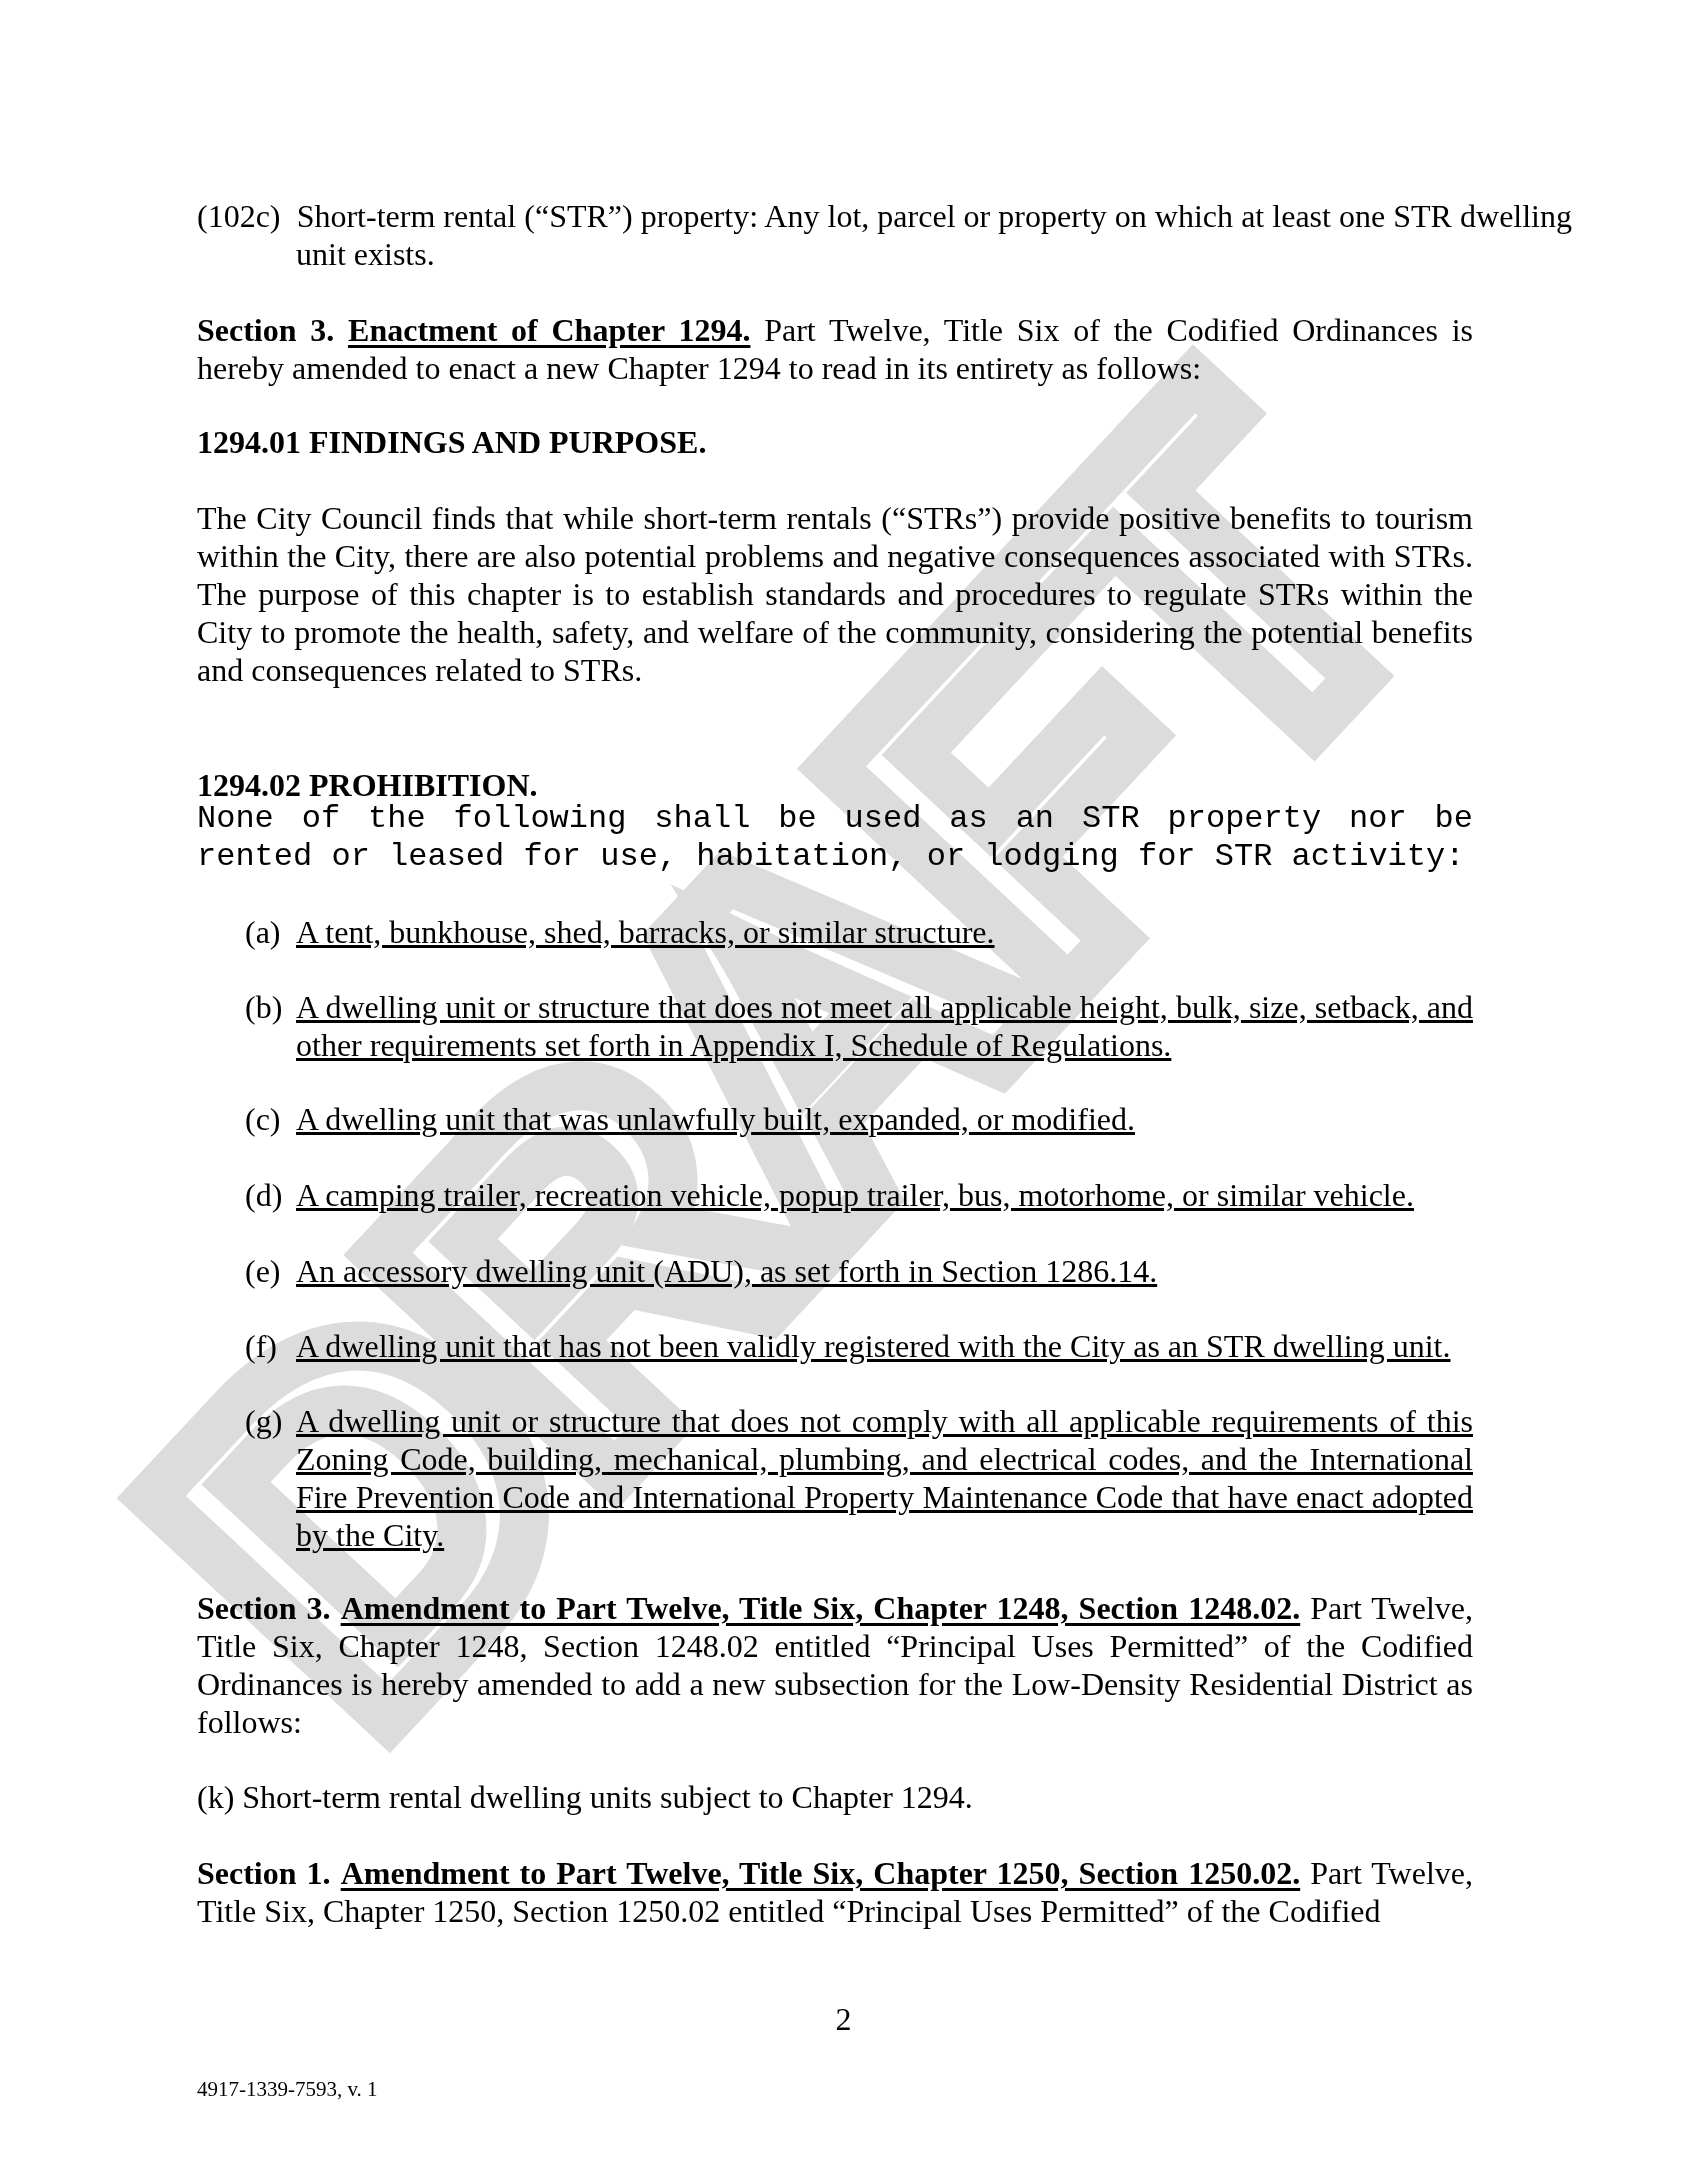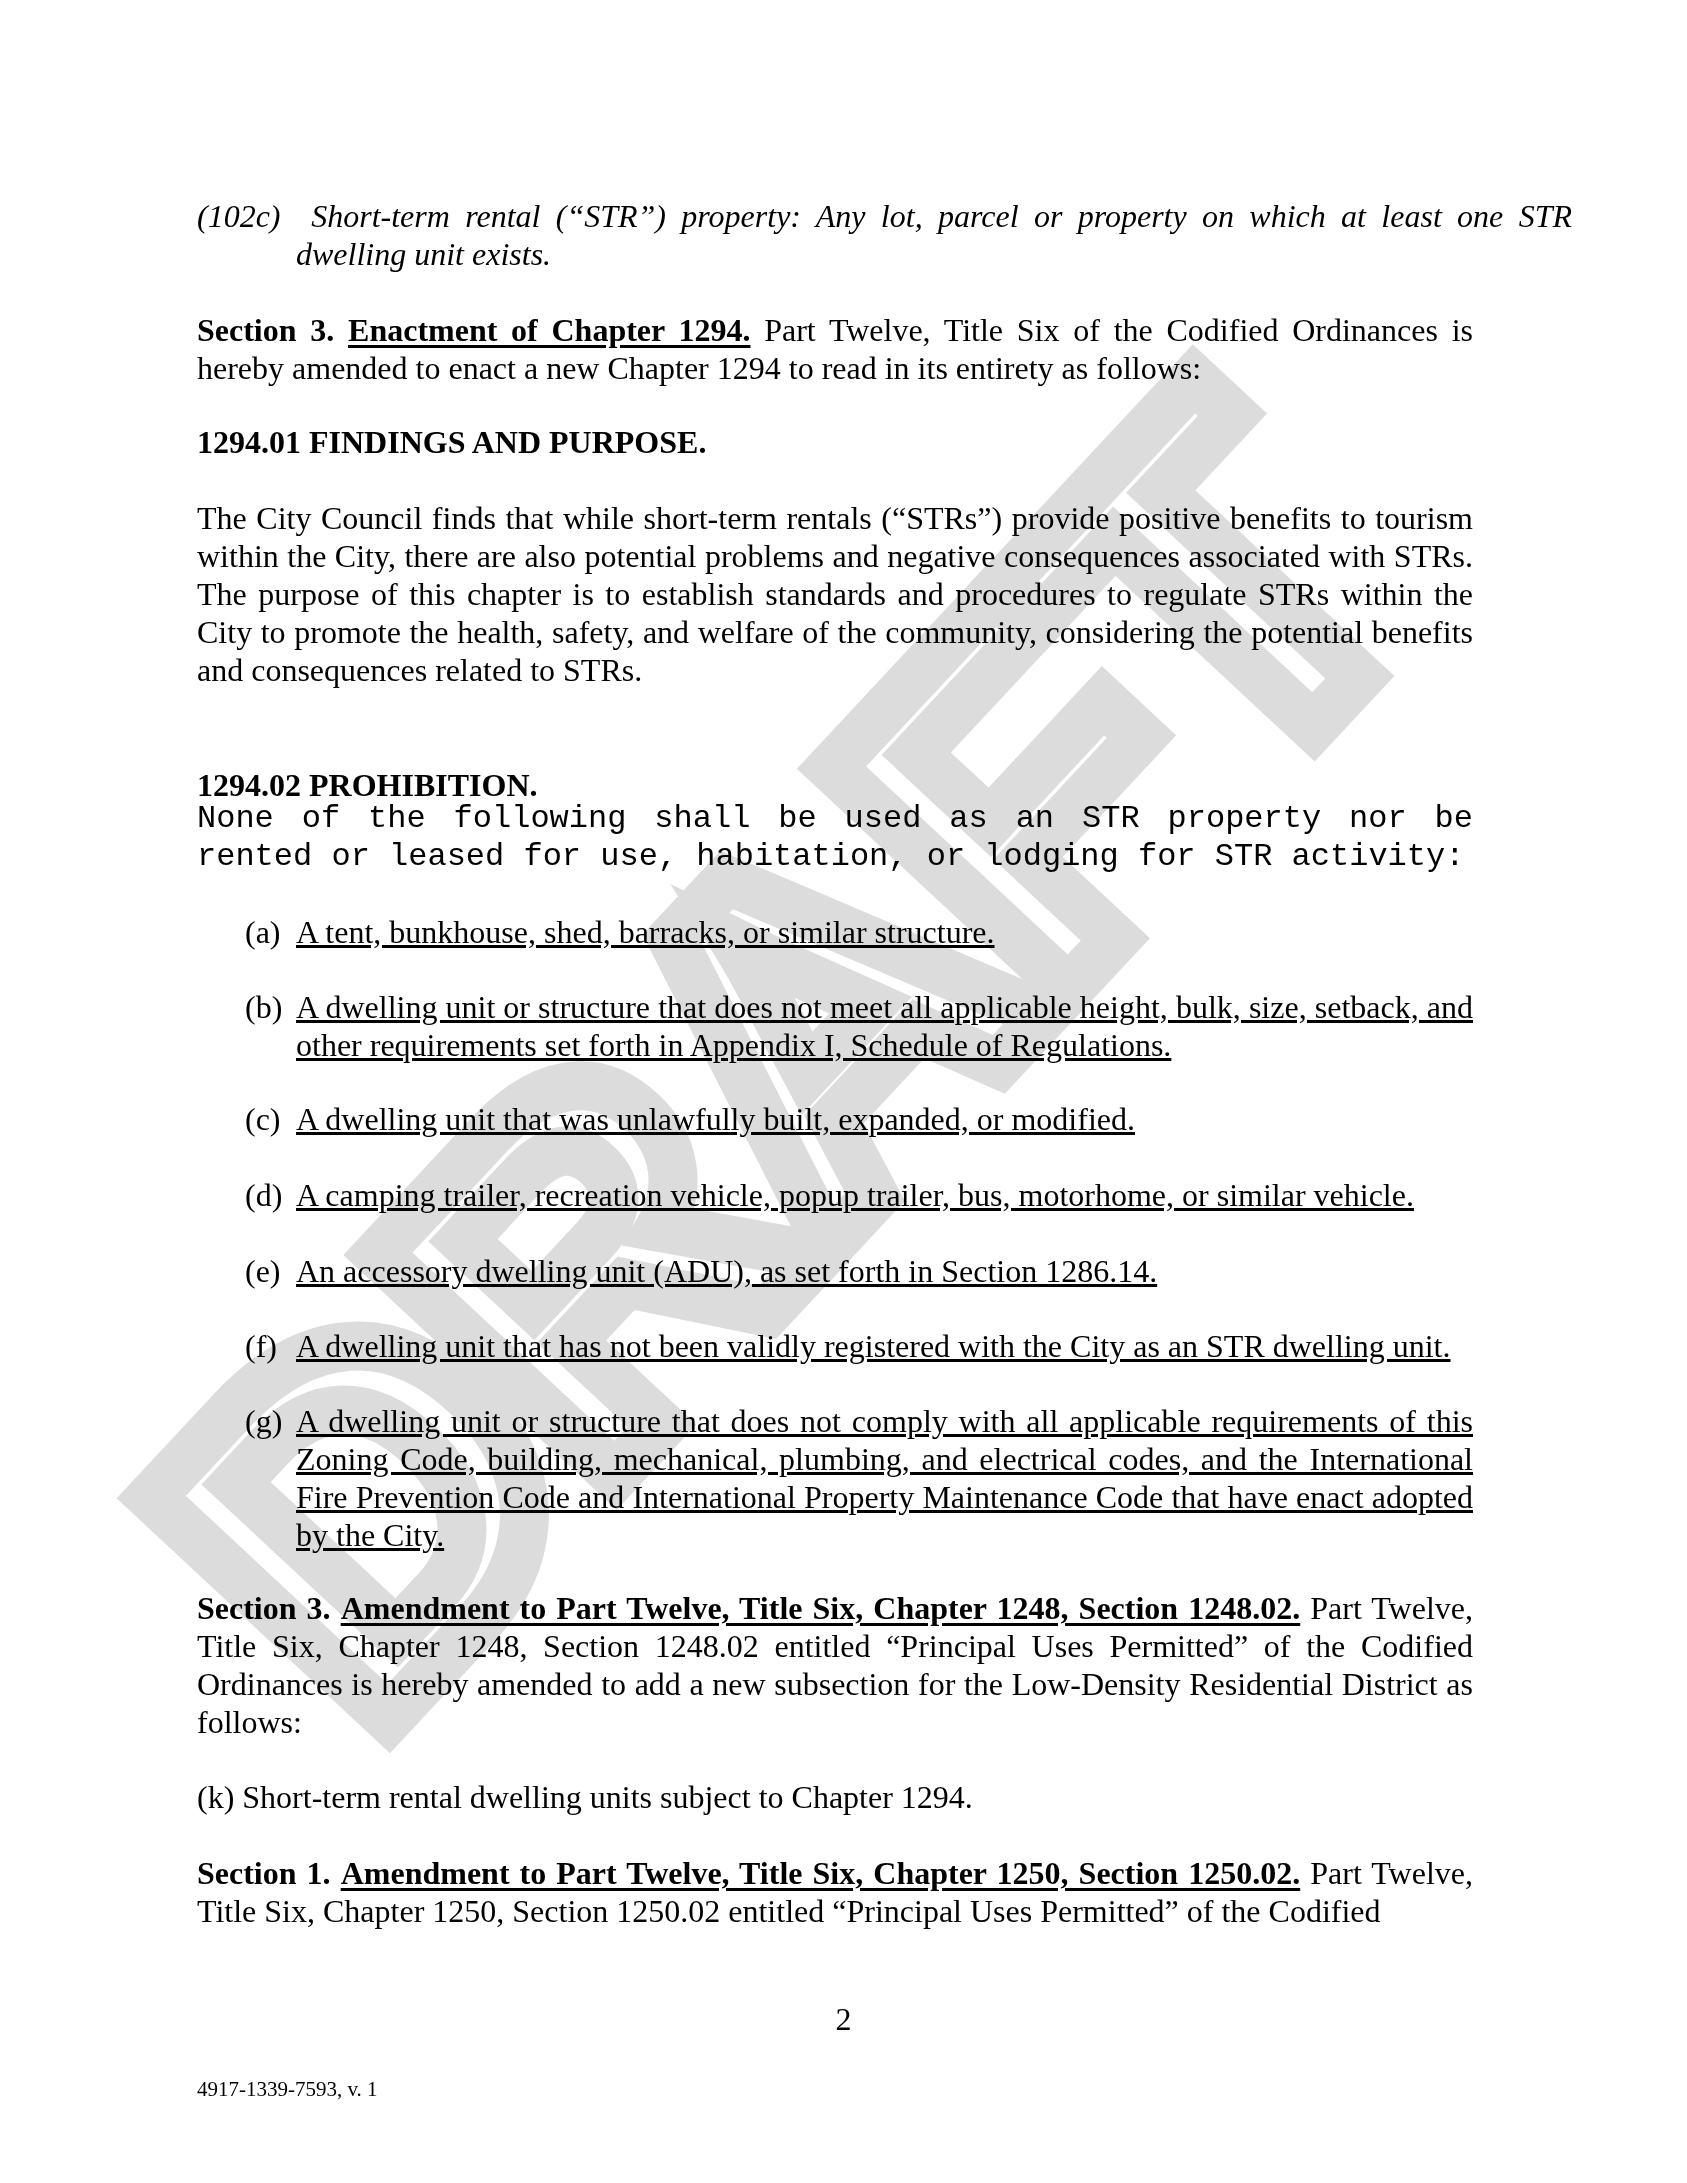--- a/index.html
+++ b/index.html
@@ -13,21 +13,21 @@
     font-family: "Liberation Sans", "DejaVu Sans", sans-serif; font-weight: bold;
     font-size: 472px; letter-spacing: -8.4px; line-height: 1;
     color: transparent; -webkit-text-stroke: 49px #dcdcdc;
     white-space: nowrap; z-index: 0; user-select: none;
   }
   .block {
     position: absolute; left: 197px; width: 1276px;
     font-size: 32px; line-height: 38px; text-align: justify; z-index: 1;
   }
   .block.nojust { text-align: left; }
-  .hang { padding-left: 99px; text-indent: -99px; font-style: italic; }
+  .hang { padding-left: 99px; text-indent: -99px; }
   .item { position: absolute; left: 245px; width: 1228px; font-size: 32px; line-height: 38px; text-align: justify; z-index: 1; }
   .item .lbl { position: absolute; left: 0; top: 0; }
   .item .txt { margin-left: 51px; display: block; text-decoration: underline; }
   .heading { font-weight: bold; }
   .u { text-decoration: underline; text-underline-offset: 4.2px; text-decoration-thickness: 2.5px; }
   .page-num { position: absolute; left: 0; width: 1687px; top: 2001px; text-align: center; font-size: 32px; z-index: 1; }
   .footer { position: absolute; left: 197px; top: 2077px; font-size: 21px; z-index: 1; }
 </style>
 </head>
 <body>

